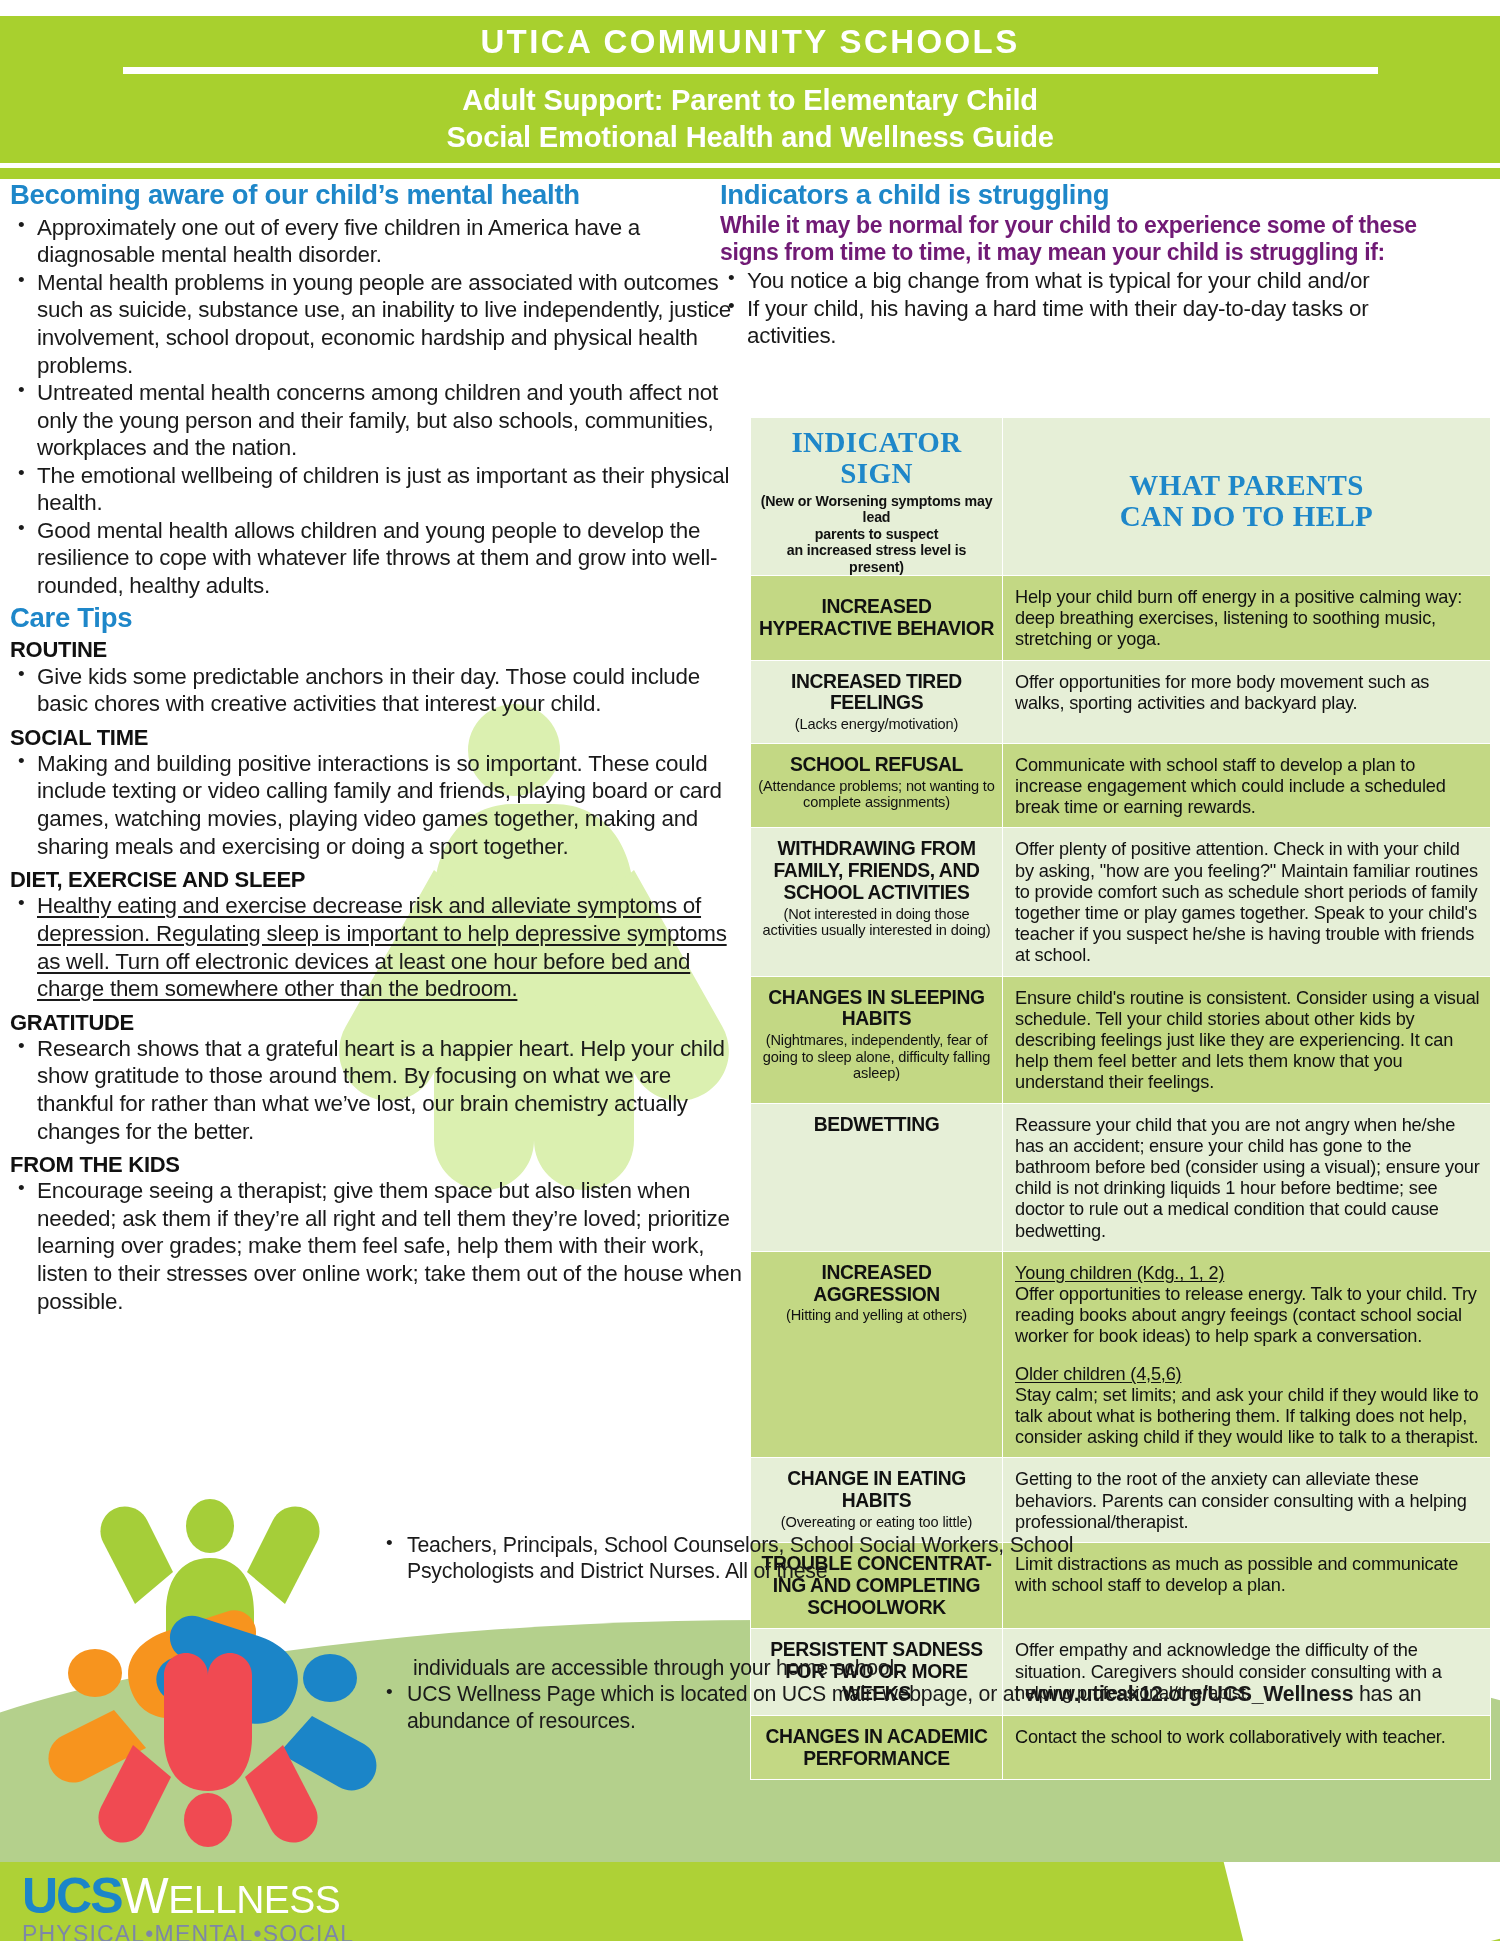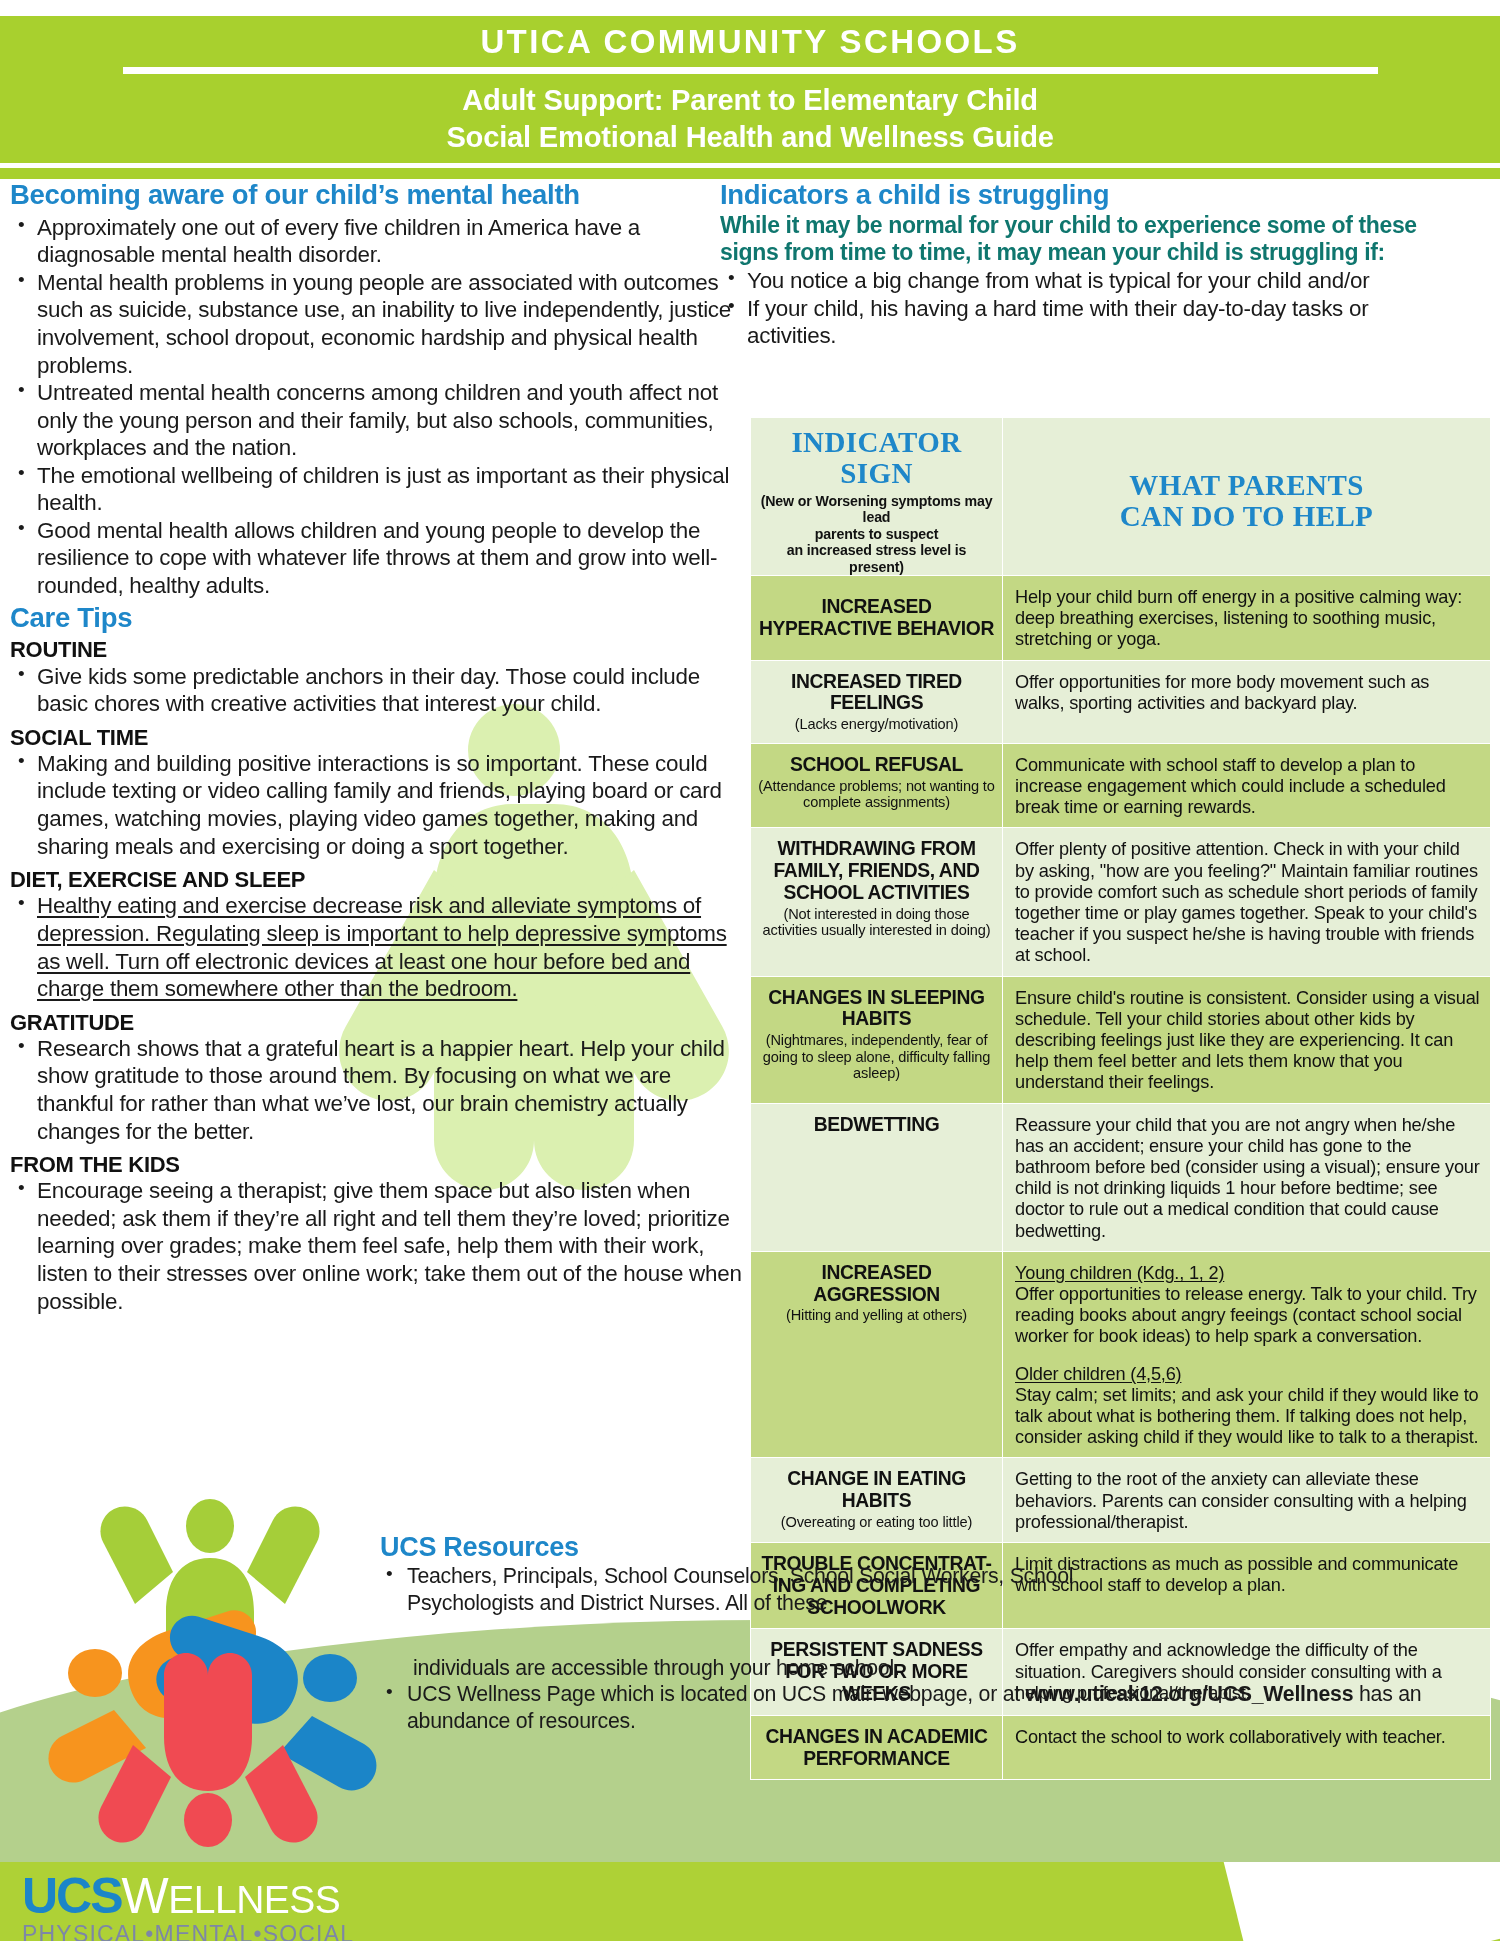--- a/index.html
+++ b/index.html
@@ -168,21 +168,21 @@
   #people-logo svg { width: 100%; height: 100%; }
 
   
   #right-col {
     position: absolute; left: 720px; top: 180px;
     width: 740px;
     z-index: 4;
   }
   #right-col .blue-head { font-size: 27.5px; margin-bottom: 1px; }
   #intro-bold {
-    color: #0f766e;
+    color: #701a75;
     font-size: 23px;
     font-weight: bold;
     line-height: 1.2;
     letter-spacing: -0.35px;
   }
   #right-col ul.bul > li { font-size: 22.4px; line-height: 1.235; }
 
   
   #tbl {
     position: absolute; left: 750px; top: 417px;
@@ -353,21 +353,20 @@
       <g fill="#f04a52">
         <ellipse cx="168" cy="322" rx="24" ry="27"></ellipse>
         <path d="M168 293 c-32 0 -44 -26 -44 -54 l0 -62 c0 -12 10 -22 22 -22 c12 0 22 10 22 22 l0 34 l0 -34 c0 -12 10 -22 22 -22 c12 0 22 10 22 22 l0 62 c0 28 -12 54 -44 54 z"></path>
         <path d="M131 279 l-26 52 c-6 12 -21 17 -33 11 c-12 -6 -17 -21 -11 -33 l32 -62 z"></path>
         <path d="M205 279 l26 52 c6 12 21 17 33 11 c12 -6 17 -21 11 -33 l-32 -62 z"></path>
       </g>
     </svg>
   </div>
 
   <div id="resources">
-    <div class="blue-head">UCS Resources</div>
     <ul class="bul">
       <li>Teachers, Principals, School Counselors, School Social Workers, School Psychologists and District Nurses. All of these</li>
     </ul>
   </div>
   <div id="res-wide">
     <div style="padding-left:33px; font-size:21.3px; line-height:1.235; color:#1a1a1a; letter-spacing:-0.25px;">individuals are accessible through your home school.</div>
     <ul class="bul">
       <li><span>UCS Wellness Page which is located on UCS main webpage, or at </span><span class="bold-link">www.uticak12.org/UCS_Wellness</span><span> has an abundance of resources.</span></li>
     </ul>
   </div>

